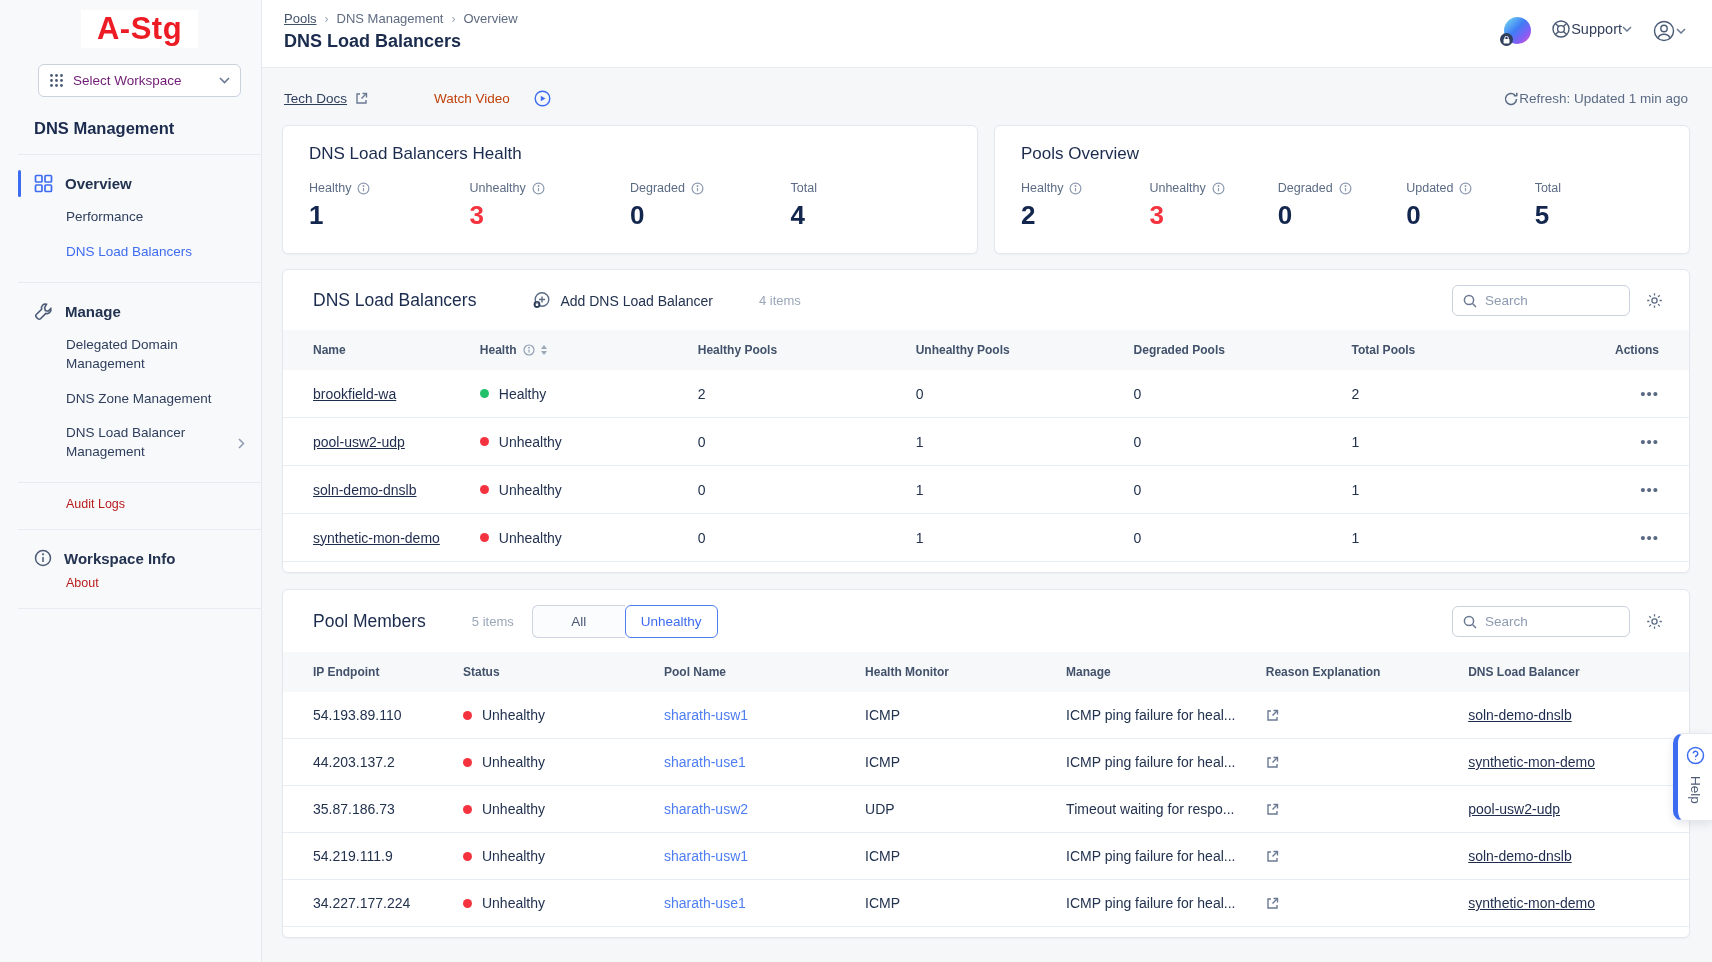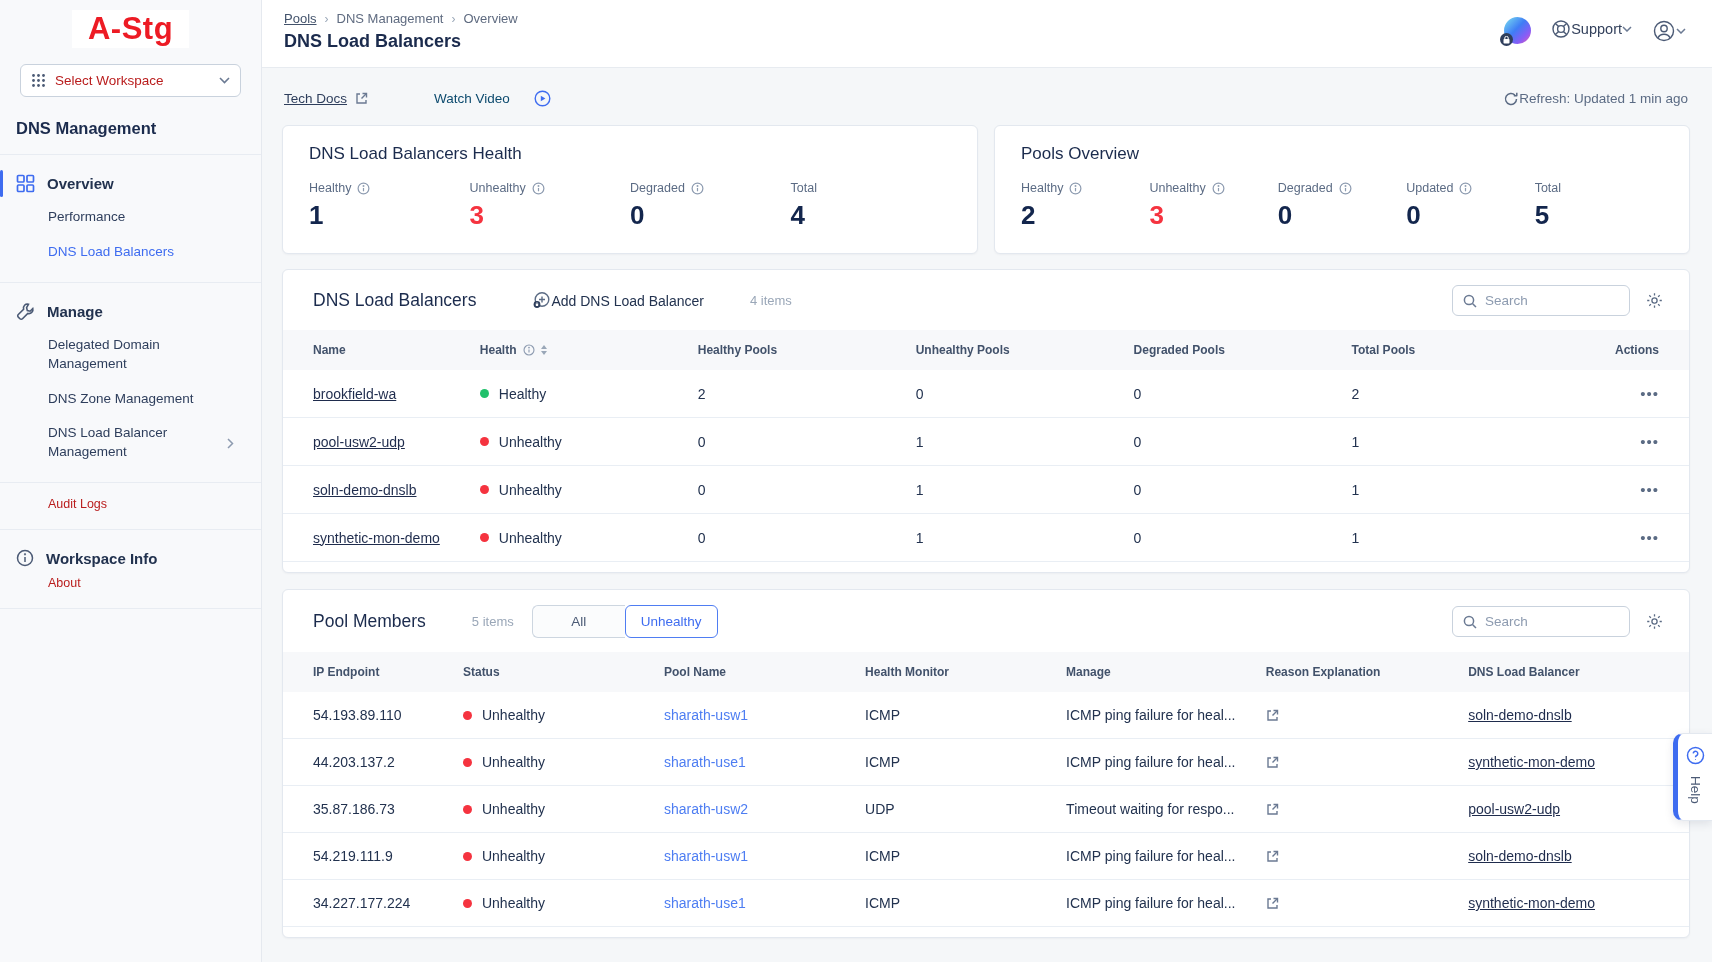--- a/index.html
+++ b/index.html
@@ -4,24 +4,24 @@
 <style>
   * { margin:0; padding:0; box-sizing:border-box; }
   html,body { width:1712px; height:962px; overflow:hidden; }
   body {
     font-family:"Liberation Sans", sans-serif;
     background:#f5f7f9; color:#22324f; display:flex;
   }
   svg { display:block; }
 
   
-  .sidebar { width:262px; flex:0 0 262px; background:#f8f9fb; border-right:1px solid #e5e9ef; display:flex; flex-direction:column; }
+  .sidebar { width:262px; flex:0 0 262px; background:#f8f9fb; border-right:1px solid #e5e9ef; display:flex; flex-direction:column;padding-left:18px; }
   .logo-wrap { text-align:center; padding:10px 0 8px; }
   .logo { display:inline-block; background:#fff; padding:1px 16px; color:#ed1b24; font-size:31px; font-weight:800; letter-spacing:.5px; }
-  .workspace-btn { margin:8px 20px 20px; height:33px; background:#fff; border:1px solid #c9d2dd; border-radius:6px; display:flex; align-items:center; gap:9px; padding:0 10px; font-size:13.5px; color:#b91c1c; cursor:pointer; }
+  .workspace-btn { margin:8px 20px 20px; height:33px; background:#fff; border:1px solid #c9d2dd; border-radius:6px; display:flex; align-items:center; gap:9px; padding:0 10px; font-size:13.5px; color:#701a75; cursor:pointer; }
   .workspace-btn .chev { margin-left:auto; color:#6b7a93; }
   .sidebar-title { padding:2px 16px 16px; font-size:16.5px; font-weight:700; color:#1b2b4d; border-bottom:1px solid #e8ecf2; }
   .nav-group { padding:12px 0; border-bottom:1px solid #e8ecf2; }
   .nav-head { display:flex; align-items:center; gap:12px; padding:7px 16px; font-size:15px; font-weight:600; color:#22324f; position:relative; cursor:pointer; }
   .nav-head.active::before { content:''; position:absolute; left:0; top:3px; bottom:3px; width:3px; background:#3e6cf0; border-radius:2px; }
   .nav-head .nav-icon { color:#4b5a75; }
   .nav-head.active .nav-icon { color:#3e6cf0; }
   .nav-sub { padding:8px 16px 8px 48px; font-size:13.5px; color:#2e3e5c; line-height:1.4; display:flex; align-items:center; cursor:pointer; }
   .nav-sub.active { color:#3e6cf0; }
   .nav-sub .chev { margin-left:auto; color:#8d9bb0; }
@@ -39,38 +39,38 @@
   .avatar { width:27px; height:27px; border-radius:50%; background:linear-gradient(135deg,#7de3f0 0%,#3f7df5 45%,#8a5cf6 75%,#ef5da8 100%); }
   .avatar-badge { position:absolute; left:-4px; bottom:-2px; width:13px; height:13px; background:#2e3e5c; border-radius:50%; display:flex; align-items:center; justify-content:center; }
   .menu-item { display:flex; align-items:center; color:#33415c; font-size:14.5px; cursor:pointer; padding-top:2px; }
   .menu-item .chev { color:#6b7a93; }
 
   
   .content { flex:1; padding:0 22px 0 20px; position:relative; }
   .utility-row { display:flex; align-items:center; padding:22px 2px 18px; font-size:13.5px; }
   .tech-docs { color:#2e3e5c; display:flex; align-items:center; gap:8px; cursor:pointer; }
   .tech-docs .lbl { text-decoration:underline; }
-  .watch-video { color:#0c4a6e; display:flex; align-items:center; gap:24px; margin-left:66px; cursor:pointer; }
+  .watch-video { color:#c2410c; display:flex; align-items:center; gap:24px; margin-left:66px; cursor:pointer; }
   .refresh { margin-left:auto; color:#5b6b84; display:flex; align-items:center; cursor:pointer; }
 
   .card { background:#fff; border:1px solid #e3e8ef; border-radius:6px; box-shadow:0 1px 2px rgba(16,24,40,.04); }
   .stats-row { display:flex; gap:16px; margin-bottom:15px; }
   .stat-card { flex:1; padding:18px 26px 22px; }
   .stat-title { font-size:17px; font-weight:500; color:#1b2b4d; }
   .stat-cols { display:flex; margin-top:17px; }
   .stat { flex:1; }
   .stat-label { font-size:12.5px; color:#5b6b84; display:flex; align-items:center; gap:6px; }
   .stat-value { font-size:26px; font-weight:700; color:#13264d; margin-top:5px; }
   .stat-value.red { color:#f5333f; }
   .info-i { color:#8d9bb0; }
 
   .table-card { margin-bottom:16px; }
   .table-head { display:flex; align-items:center; padding:15px 26px 14px 30px; }
   .table-title { font-size:17.5px; font-weight:500; color:#1b2b4d; }
-  .add-btn { display:flex; align-items:center; font-size:14px; color:#22324f; margin-left:56px; cursor:pointer; }
+  .add-btn { display:flex; align-items:center; gap:9px; font-size:14px; color:#22324f; margin-left:56px; cursor:pointer; }
   .items-count { font-size:13px; color:#9aa7b8; margin-left:46px; }
   .search-box { margin-left:auto; width:178px; height:31px; border:1px solid #c9d2dd; border-radius:6px; display:flex; align-items:center; gap:8px; padding:0 10px; background:#fff; }
   .search-box input { border:none; outline:none; width:100%; font-size:13.5px; font-family:inherit; color:#33415c; background:transparent; }
   .search-box input::placeholder { color:#8d9bb0; }
   .gear-btn { margin-left:16px; color:#5b6b84; cursor:pointer; }
 
   table { width:100%; border-collapse:collapse; font-size:14px; margin-bottom:10px; }
   thead th { background:#f7f8fa; text-align:left; font-size:12px; font-weight:700; color:#42526b; padding:13px 10px 13px 0; white-space:nowrap; }
   thead th:first-child, tbody td:first-child { padding-left:30px; }
   tbody td { padding:15px 10px 15px 0; border-bottom:1px solid #e9eef4; color:#22324f; }

